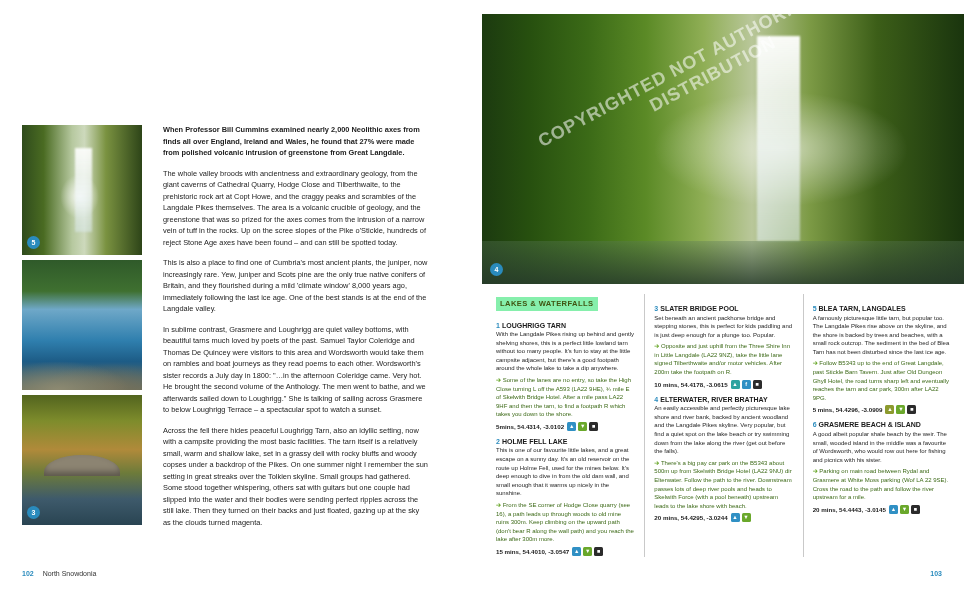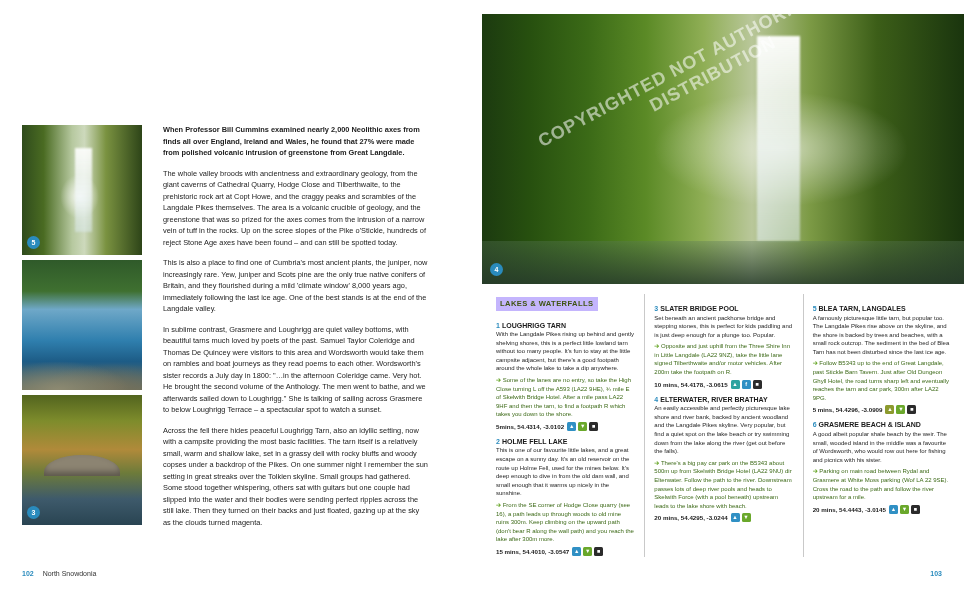--- a/index.html
+++ b/index.html
@@ -120,21 +120,21 @@
     position: absolute; left: 14px; top: 292px; width: 456px; height: 265px;
     display: flex; gap: 9px;
   }
   .col { width: 146px; position: relative; }
   .col-2 { }
   .divider {
     width: 1px; background: #c9c9c9; align-self: stretch; margin-top: 2px;
   }
 
   .sec-title {
-    background: #c4b5fd; color: #3f5411;
+    background: #86efac; color: #3f5411;
     font-size: 7.6px; font-weight: bold; letter-spacing: .4px;
     padding: 2.5px 4px; margin-bottom: 11px; display: inline-block;
   }
   .entry { margin-bottom: 7px; }
   .entry-head {
     font-size: 7px; font-weight: bold; color: #1a1a1a; margin-bottom: 1.5px;
   }
   .entry-head .num { color: #2a8bbd; margin-right: 2px; }
   .entry-body {
     font-size: 6px; line-height: 8.6px; color: #262626; margin: 0 0 3px 0;

